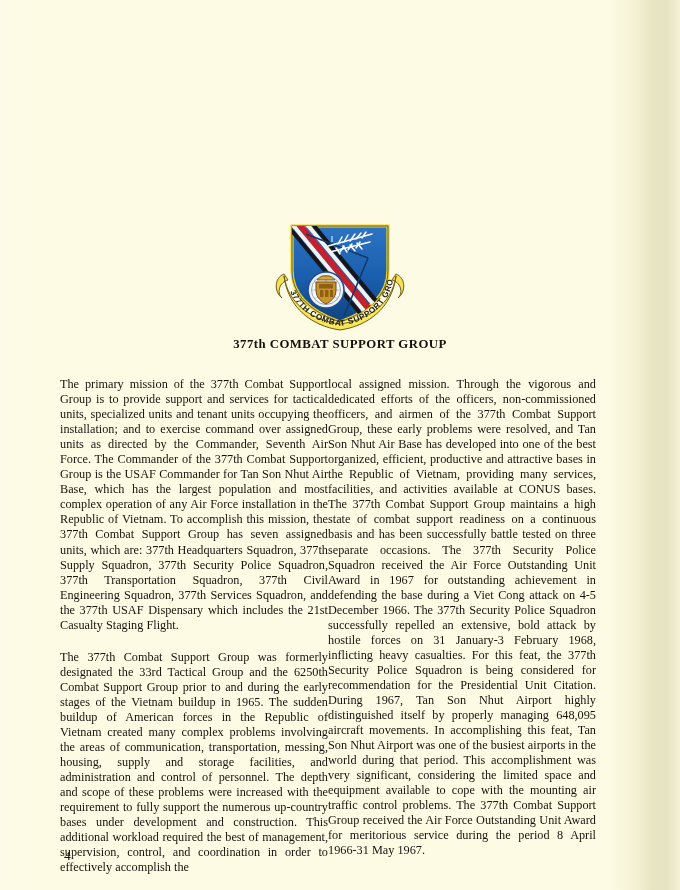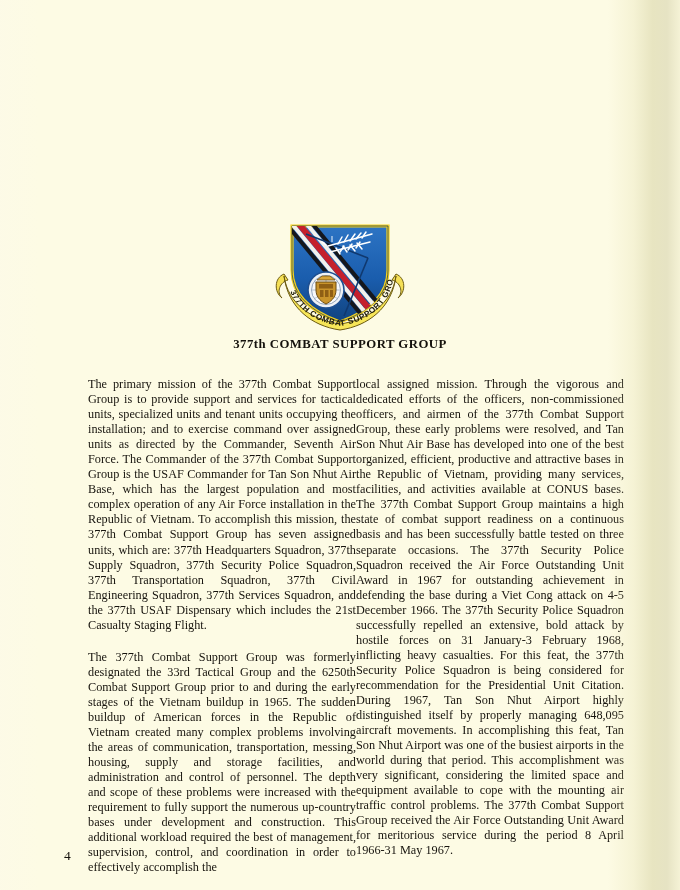--- a/index.html
+++ b/index.html
@@ -69,25 +69,25 @@
     font-family: "Liberation Serif", serif;
     font-weight: bold;
     font-size: 12.8px;
     letter-spacing: 0.45px;
     color: #14110c;
   }
 
   
   .columns {
     position: absolute;
-    left: 80px;
+    left: 60px;
     top: 377px;
     width: 552px;
     display: flex;
-    justify-content: center;
+    justify-content: flex-start;
   }
   .col {
     width: 268px;
   }
   .col p {
     margin: 0 0 17px 0;
     font-family: "Liberation Serif", serif;
     font-size: 12.25px;
     line-height: 15.05px;
     text-align: justify;

